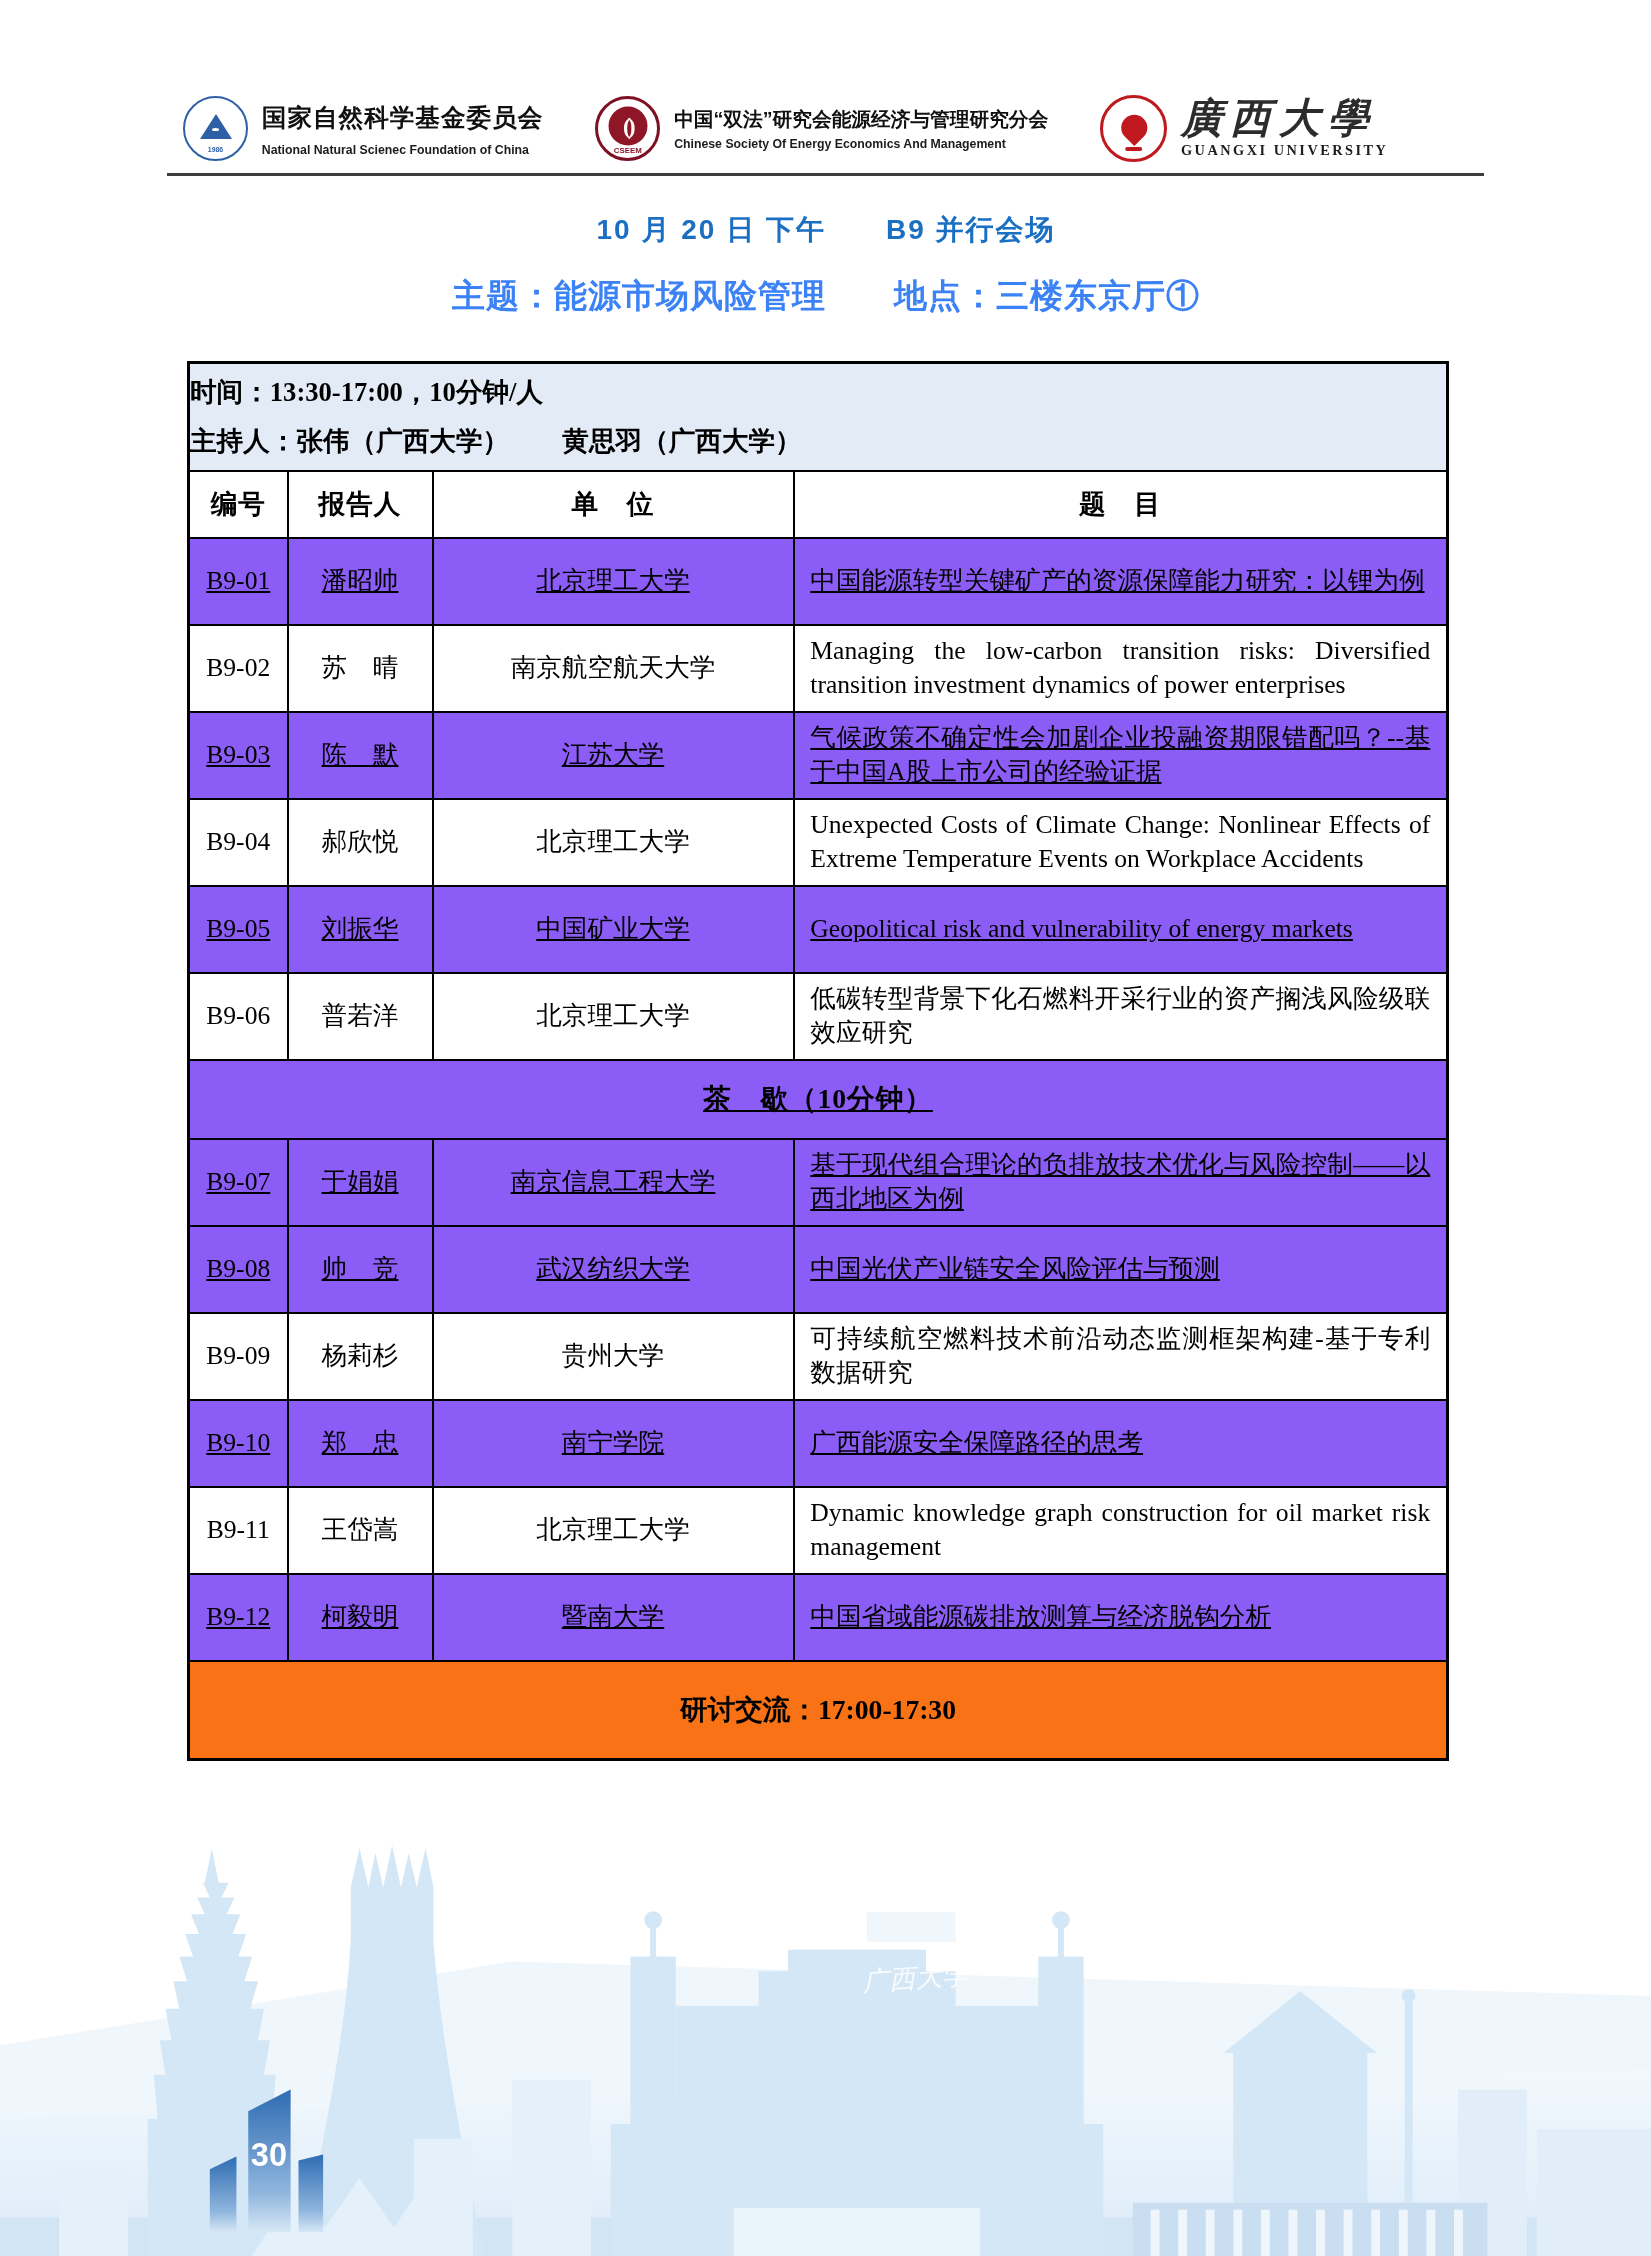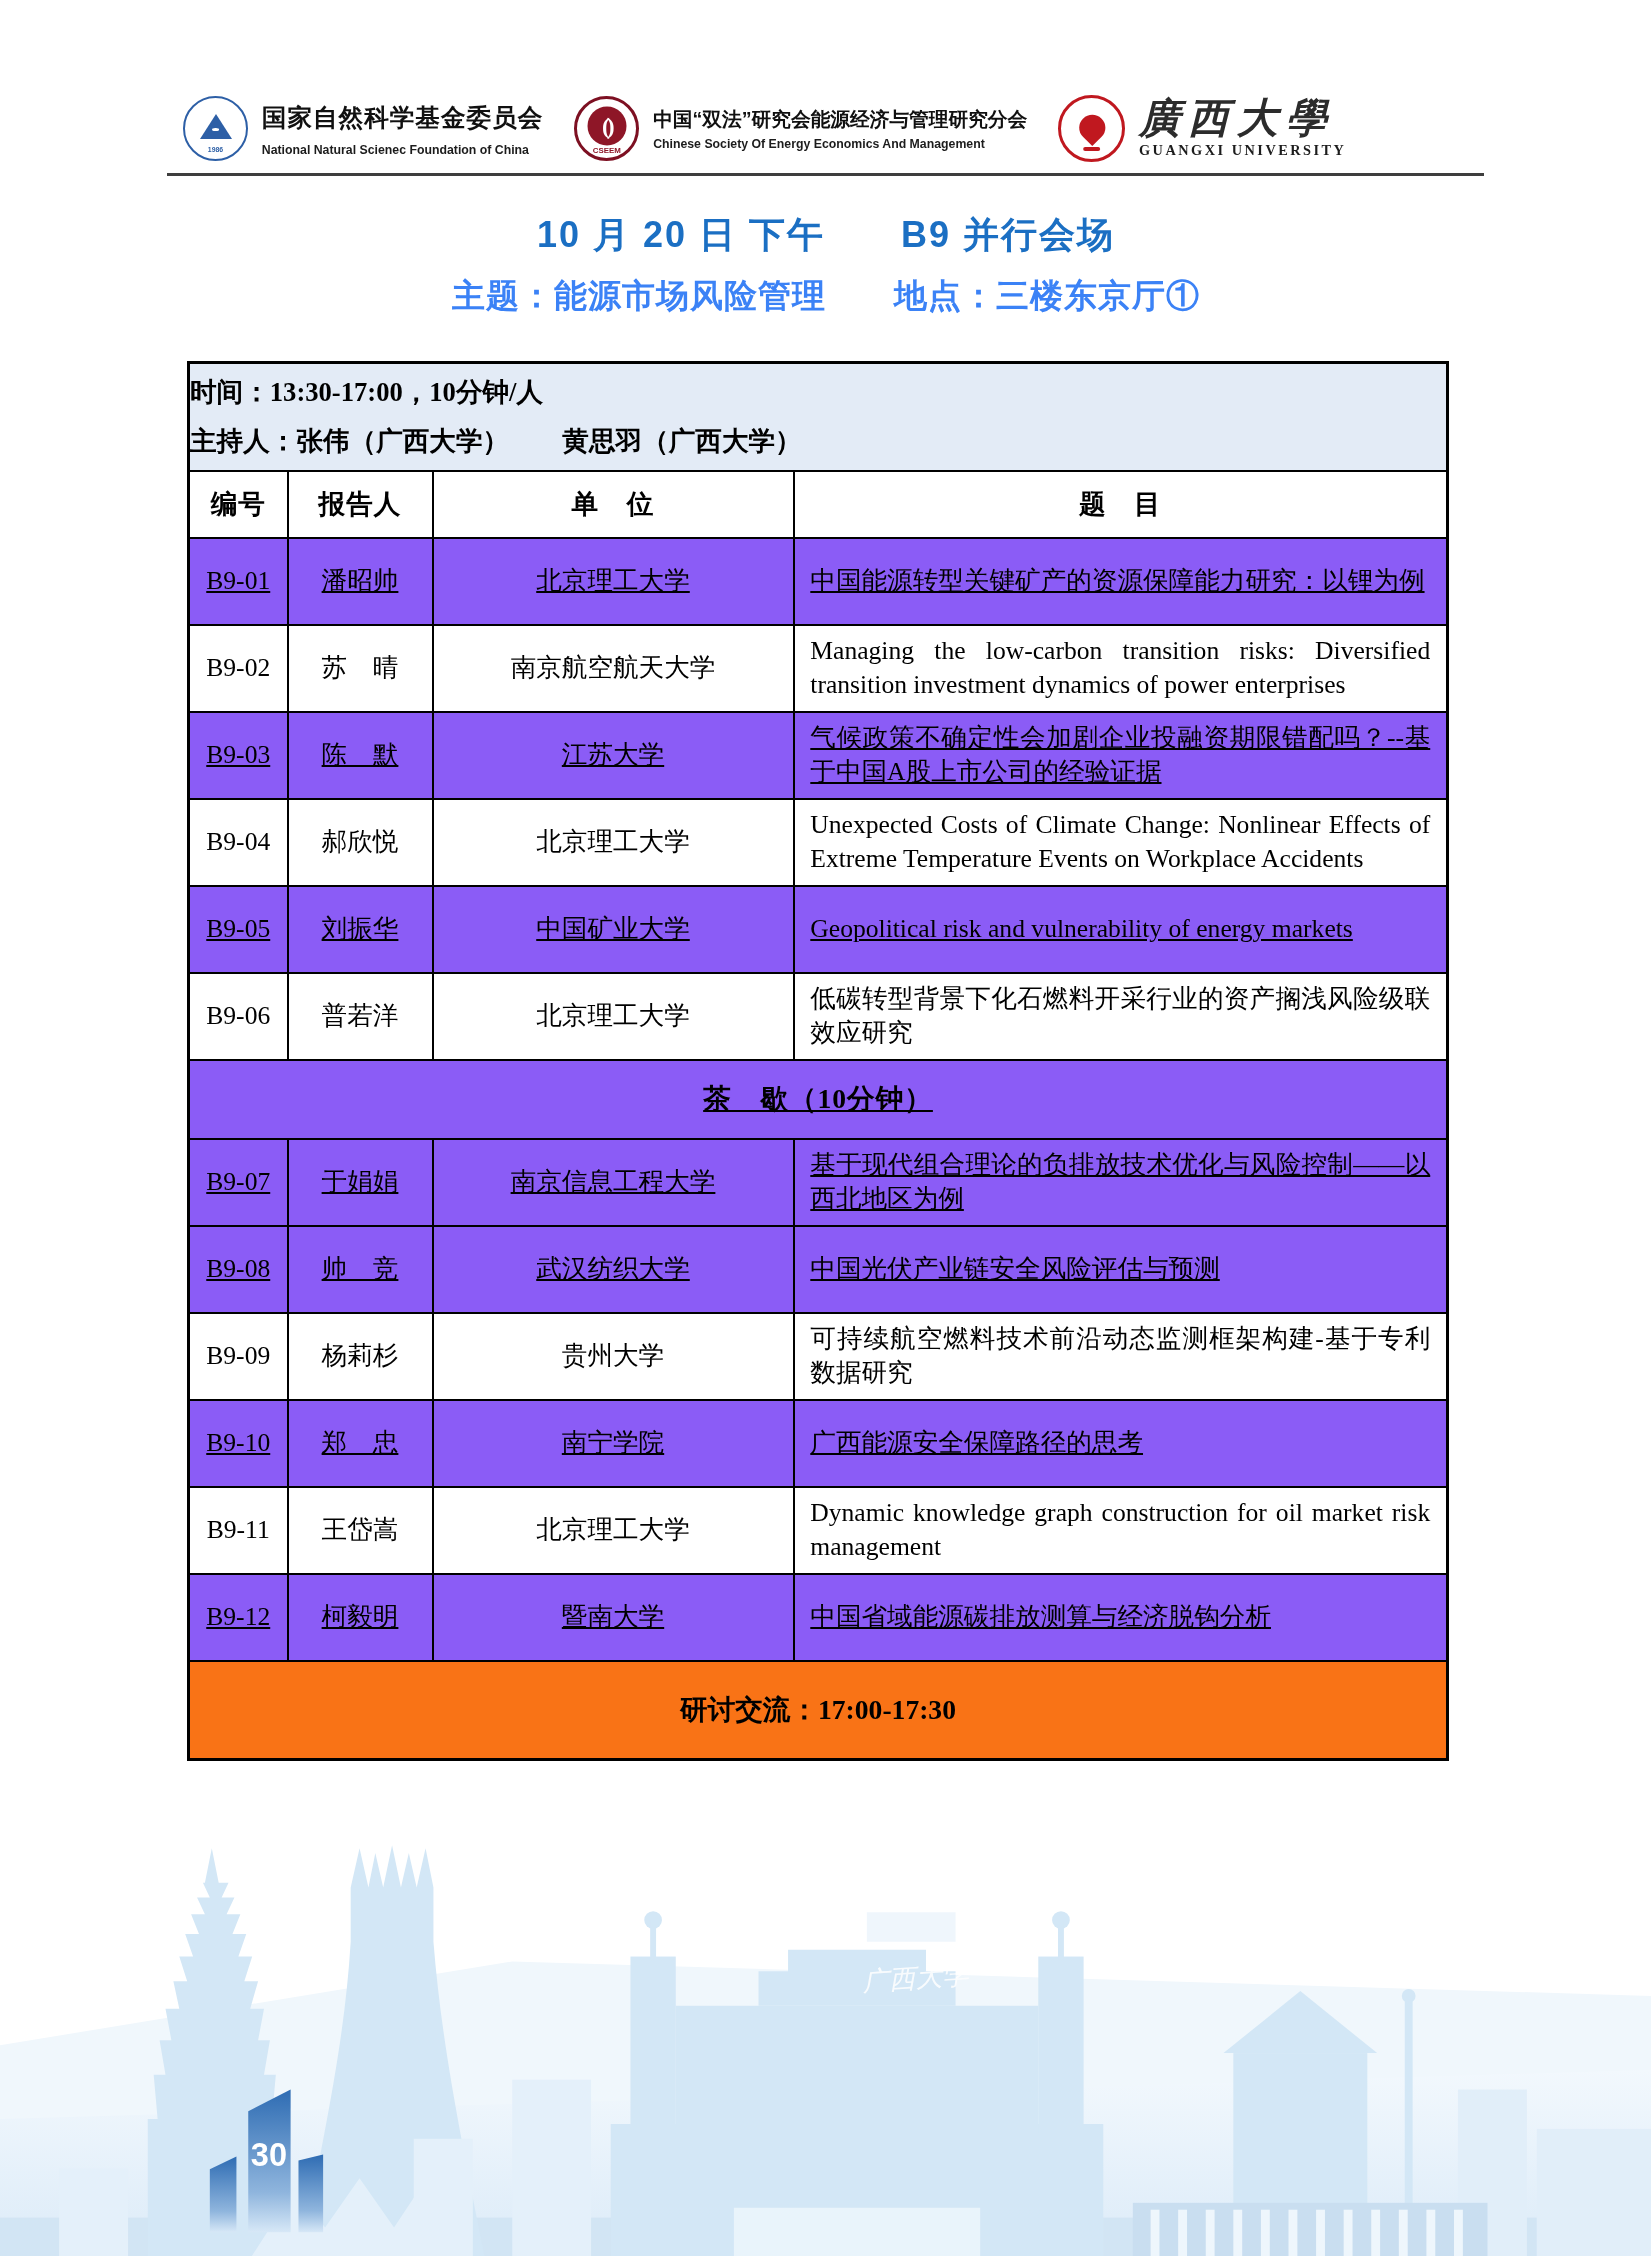--- a/index.html
+++ b/index.html
@@ -5,21 +5,21 @@
   * { margin:0; padding:0; box-sizing:border-box; }
   html,body { background:#888; }
   .page {
     position:relative; width:1652px; height:2257px; margin:0 auto;
     background:#ffffff; overflow:hidden;
     font-family:"Liberation Serif", serif; color:#000;
   }
 
   
   .hdr { position:absolute; top:83px; left:183px; right:158px; height:91px;
-         display:flex; align-items:center; gap:31px; }
+         display:flex; align-items:center; gap:52px; }
   .logo { display:flex; align-items:center; gap:13.8px; }
   .logo-text .zh { font-family:"Liberation Sans", sans-serif; font-weight:700; color:#101010; }
   .logo-text .en { font-family:"Liberation Sans", sans-serif; font-weight:700; color:#1c1c1c; }
   .nsfc .zh { font-size:24.6px; letter-spacing:1px; }
   .nsfc .en { font-size:12.3px; margin-top:9px; }
   .cseem .zh { font-size:19.7px; }
   .cseem .en { font-size:12.3px; margin-top:3.9px; }
 
   .nsfc-emblem { position:relative; width:65px; height:65px; border:2.5px solid #2d5fa6;
                  border-radius:50%; background:#fff; flex:0 0 auto; }
@@ -49,21 +49,21 @@
   .gxu-word { font-family:"Liberation Serif", serif; font-style:italic; font-weight:600;
               font-size:41px; color:#2c2c2c; letter-spacing:7.9px; line-height:1; }
   .gxu-en { font-family:"Liberation Serif", serif; font-weight:700; font-size:14.3px;
             letter-spacing:2.5px; color:#1d1d1d; margin-top:3.9px; }
 
   .rule { position:absolute; top:173px; left:167px; width:1317px; height:3px; background:#3e3e3e; }
 
   
   .main-title { position:absolute; top:211px; left:0; right:0; text-align:center;
                 font-family:"Liberation Sans", sans-serif; font-weight:700;
-                font-size:36px; color:#1b6fc3; letter-spacing:2px; }
+                font-size:28px; color:#1b6fc3; letter-spacing:2px; }
   .sub-title  { position:absolute; top:274px; left:0; right:0; text-align:center;
                 font-family:"Liberation Sans", sans-serif; font-weight:700;
                 font-size:33px; color:#3b82f6; letter-spacing:1px; }
 
   
   table.program { position:absolute; left:187px; top:361px; width:1258px;
                   border-collapse:collapse; table-layout:fixed; background:#fff;
                   border:3px solid #000; }
   table.program td, table.program th { border:2px solid #000; }
   .session-cell { background:#e3ebf6; text-align:left; font-weight:700;

